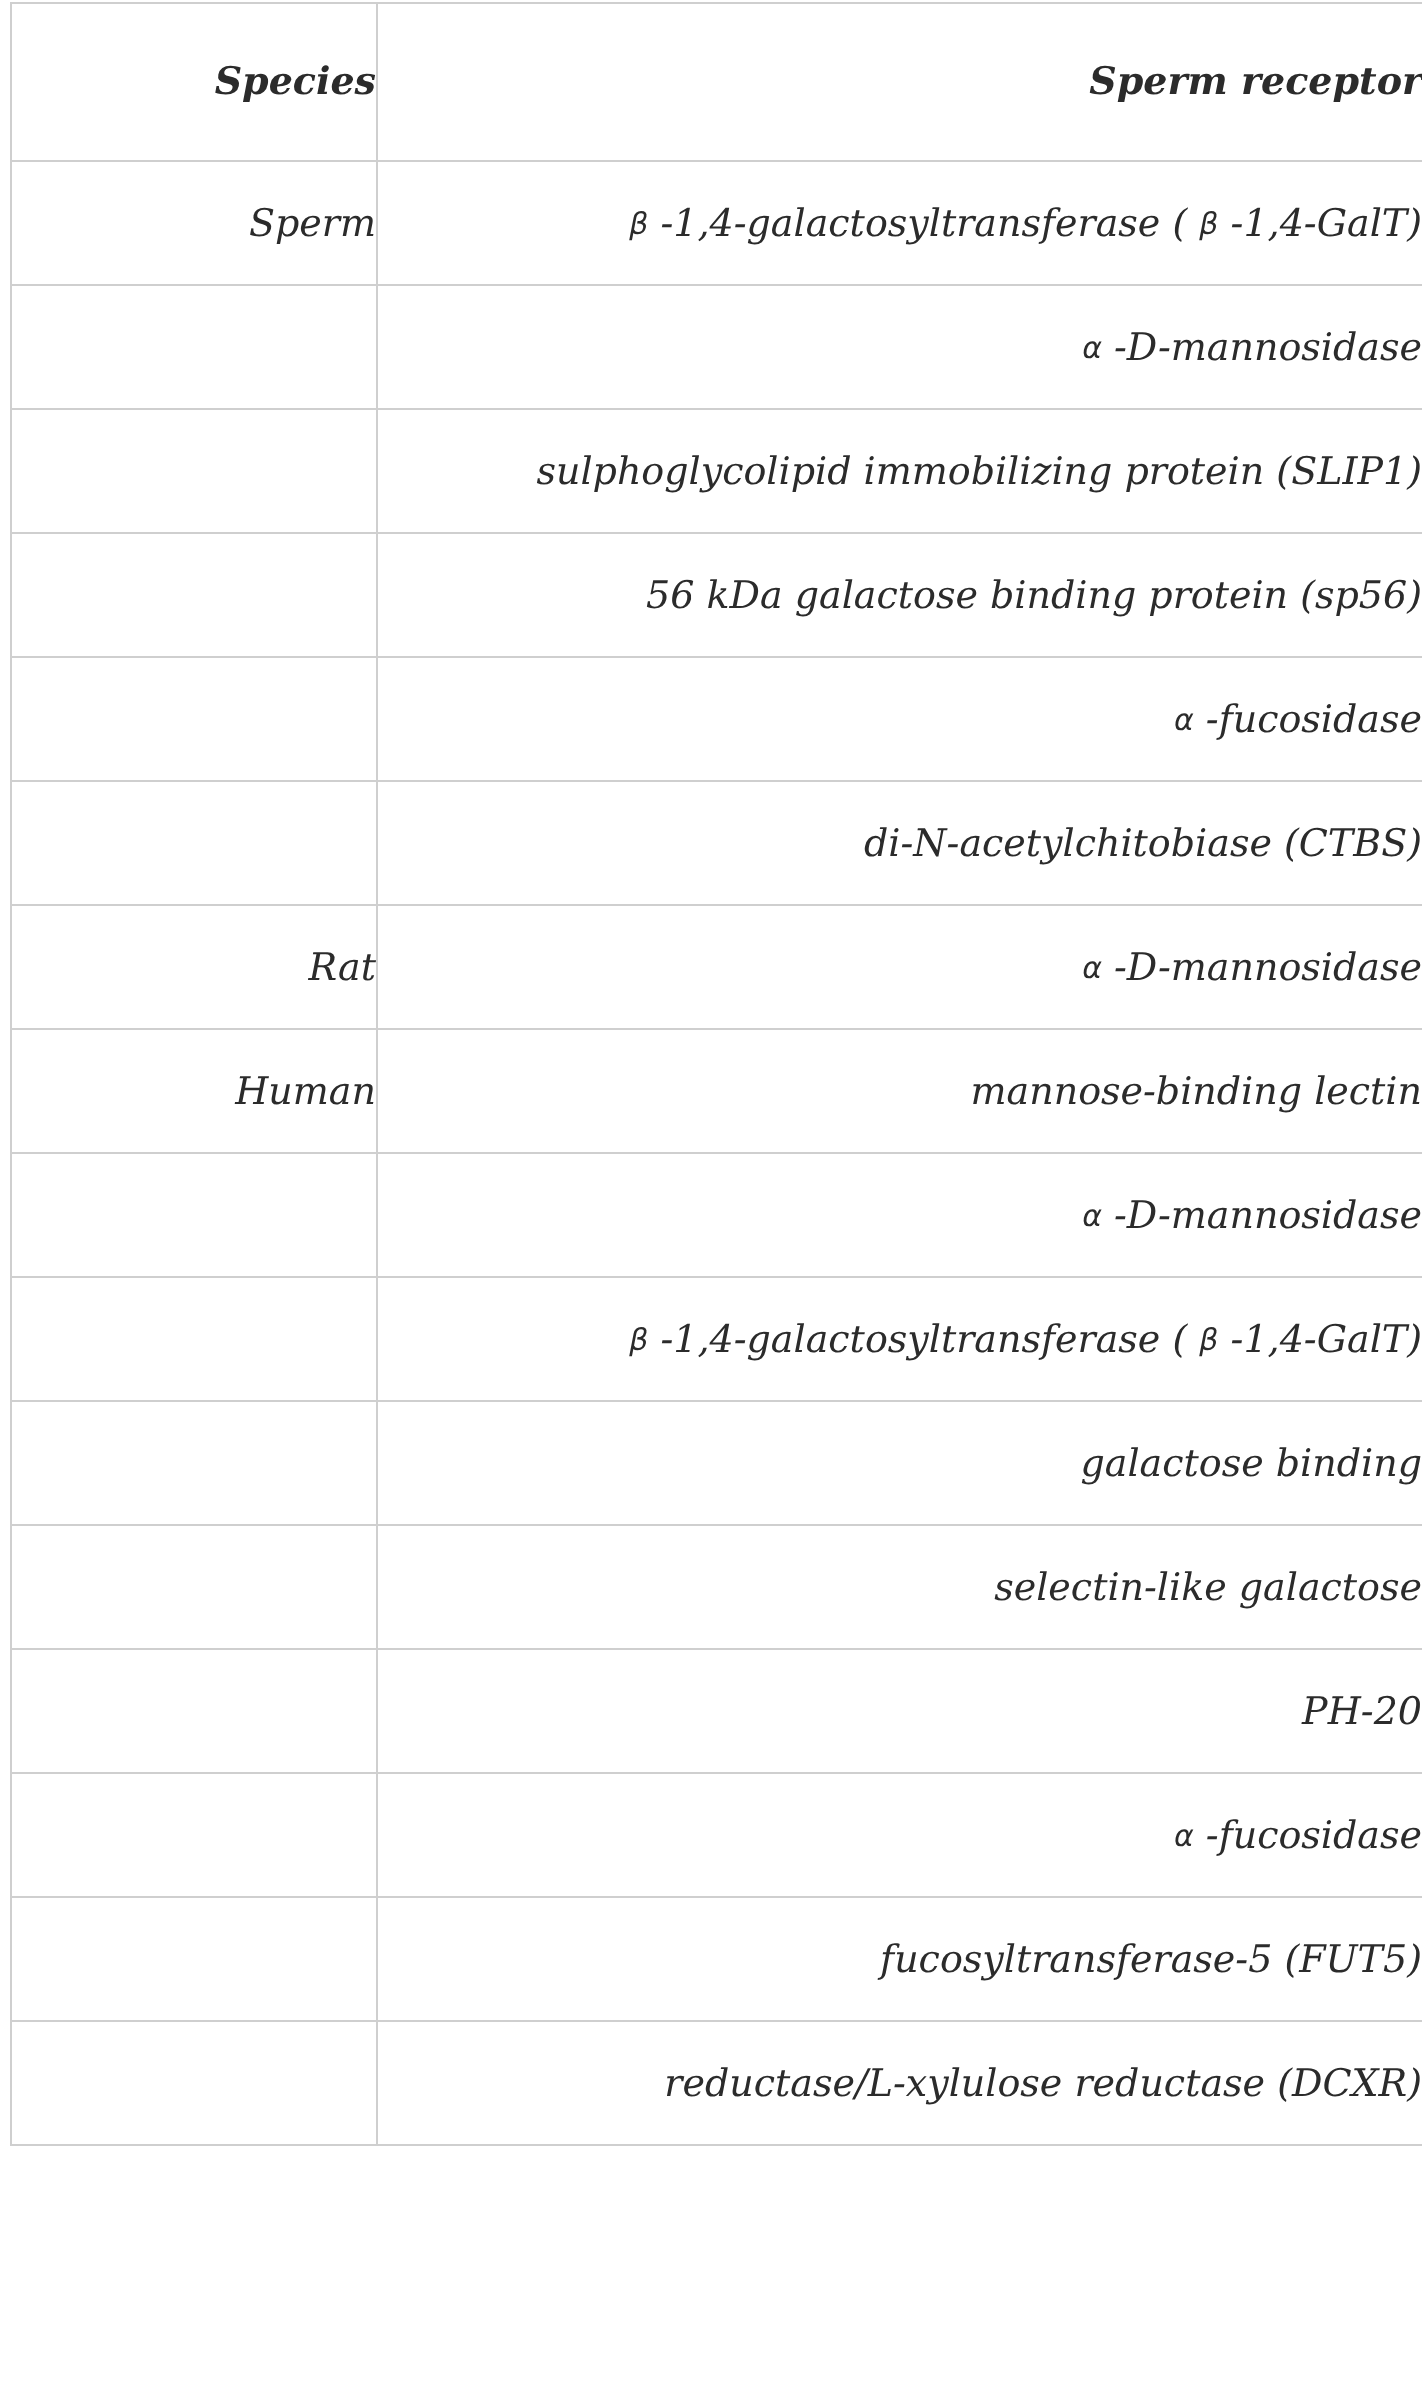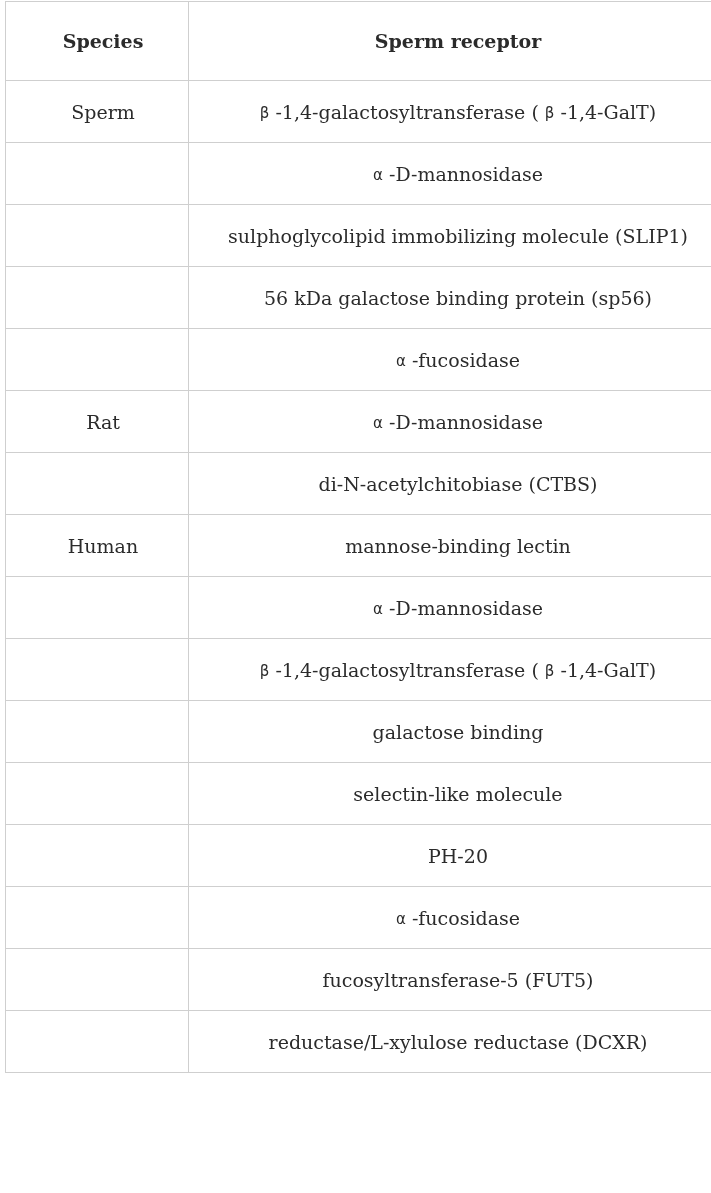--- a/index.html
+++ b/index.html
@@ -23,28 +23,29 @@
     table-layout: fixed;
     width: 706px;
     margin: 1px 0 0 5px;
     border-top: 1px solid var(--border-color, #cfcfcf);
     border-left: 1px solid var(--border-color, #cfcfcf);
   }
   col.c-species { width: 183px; }
   th, td {
     border-bottom: 1px solid var(--border-color, #cfcfcf);
     vertical-align: middle;
-    text-align: center;
+    text-align: right;
     font-size: 19px;
     color: var(--text-color, #2b2b2b);
     background: var(--bg-color, #fff);
     padding: 0;
     overflow: hidden;
     white-space: nowrap;
     font-weight: normal;
+    font-style: italic;
   }
   thead tr { height: 79px; }
   tbody tr { height: 62px; }
   thead th { font-weight: bold; }
   .col-species {
     border-right: 1px solid var(--border-color, #cfcfcf);
     padding-left: 12px;
   }
   .col-receptor {
     padding-left: 16px;
@@ -88,21 +89,21 @@
         <td class="col-receptor">
           <span class="cell-text receptor-text"><span class="greek">α</span> -D-mannosidase</span>
         </td>
       </tr>
 
       <tr>
         <td class="col-species">
           <span class="cell-text species-text"></span>
         </td>
         <td class="col-receptor">
-          <span class="cell-text receptor-text">sulphoglycolipid immobilizing molecule (SLIP1)</span>
+          <span class="cell-text receptor-text">sulphoglycolipid immobilizing protein (SLIP1)</span>
         </td>
       </tr>
 
       <tr>
         <td class="col-species">
           <span class="cell-text species-text"></span>
         </td>
         <td class="col-receptor">
           <span class="cell-text receptor-text">56 kDa galactose binding protein (sp56)</span>
         </td>
@@ -113,36 +114,36 @@
           <span class="cell-text species-text"></span>
         </td>
         <td class="col-receptor">
           <span class="cell-text receptor-text"><span class="greek">α</span> -fucosidase</span>
         </td>
       </tr>
 
 
       <tr>
         <td class="col-species">
+          <span class="cell-text species-text"></span>
+        </td>
+        <td class="col-receptor">
+          <span class="cell-text receptor-text">di-N-acetylchitobiase (CTBS)</span>
+        </td>
+      </tr>
+
+      <tr>
+        <td class="col-species">
           <span class="cell-text species-text">Rat</span>
         </td>
         <td class="col-receptor">
           <span class="cell-text receptor-text"><span class="greek">α</span> -D-mannosidase</span>
         </td>
       </tr>
 
-      <tr>
-        <td class="col-species">
-          <span class="cell-text species-text"></span>
-        </td>
-        <td class="col-receptor">
-          <span class="cell-text receptor-text">di-N-acetylchitobiase (CTBS)</span>
-        </td>
-      </tr>
-
 
       <tr>
         <td class="col-species">
           <span class="cell-text species-text">Human</span>
         </td>
         <td class="col-receptor">
           <span class="cell-text receptor-text">mannose-binding lectin</span>
         </td>
       </tr>
 
@@ -171,21 +172,21 @@
         <td class="col-receptor">
           <span class="cell-text receptor-text">galactose binding</span>
         </td>
       </tr>
 
       <tr>
         <td class="col-species">
           <span class="cell-text species-text"></span>
         </td>
         <td class="col-receptor">
-          <span class="cell-text receptor-text">selectin-like molecule</span>
+          <span class="cell-text receptor-text">selectin-like galactose</span>
         </td>
       </tr>
 
       <tr>
         <td class="col-species">
           <span class="cell-text species-text"></span>
         </td>
         <td class="col-receptor">
           <span class="cell-text receptor-text">PH-20</span>
         </td>

